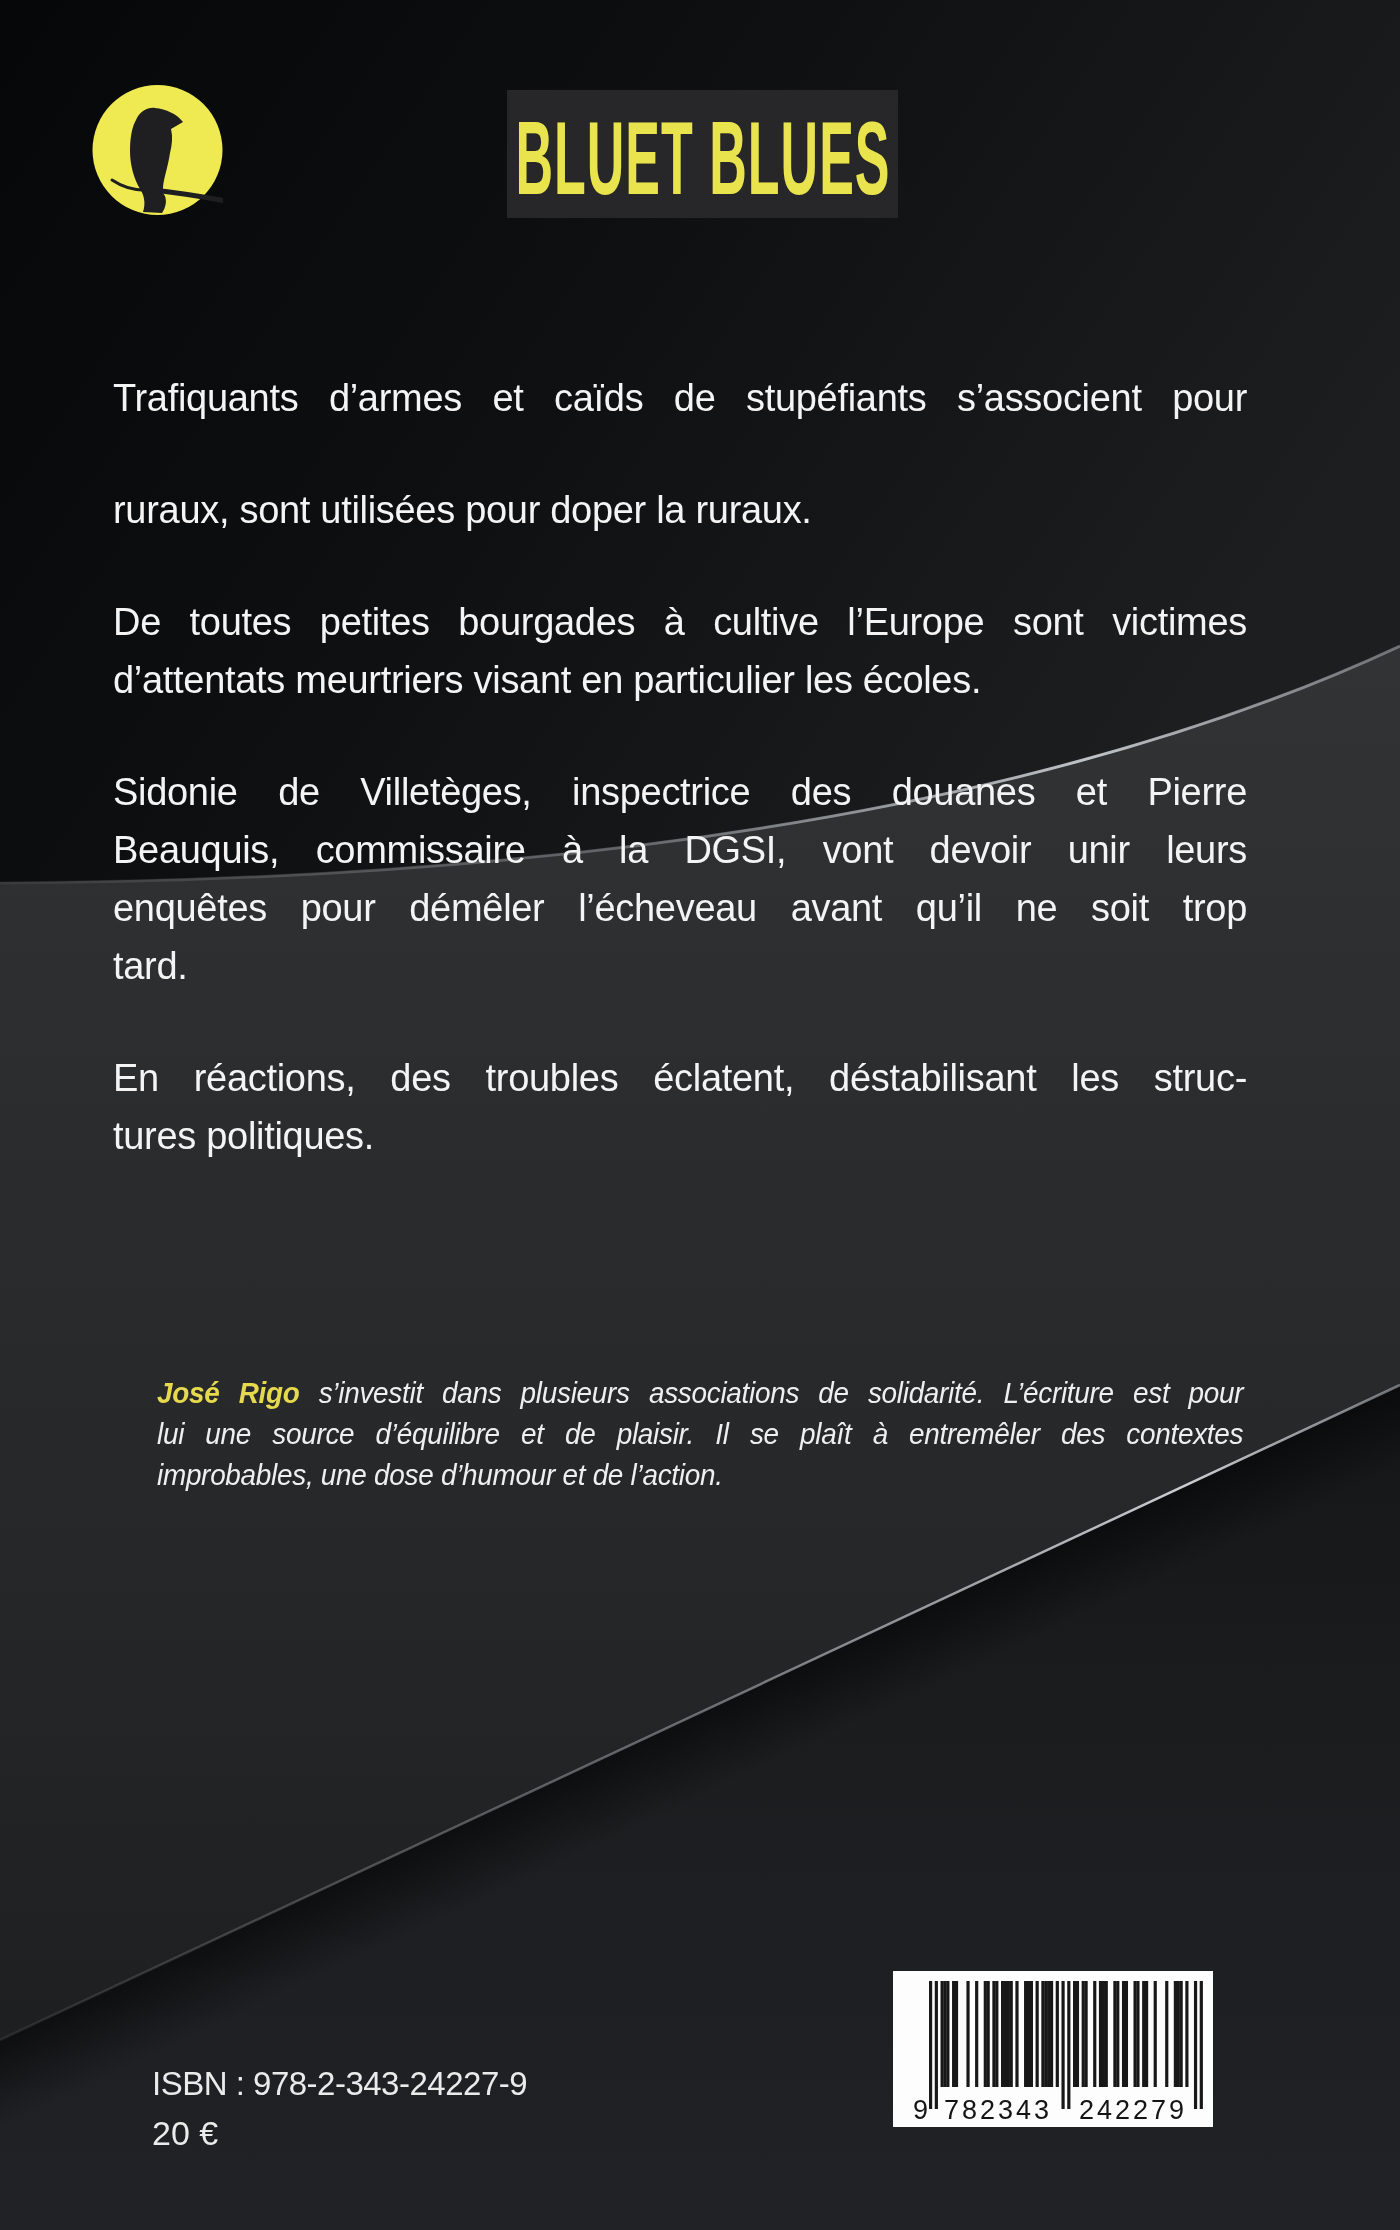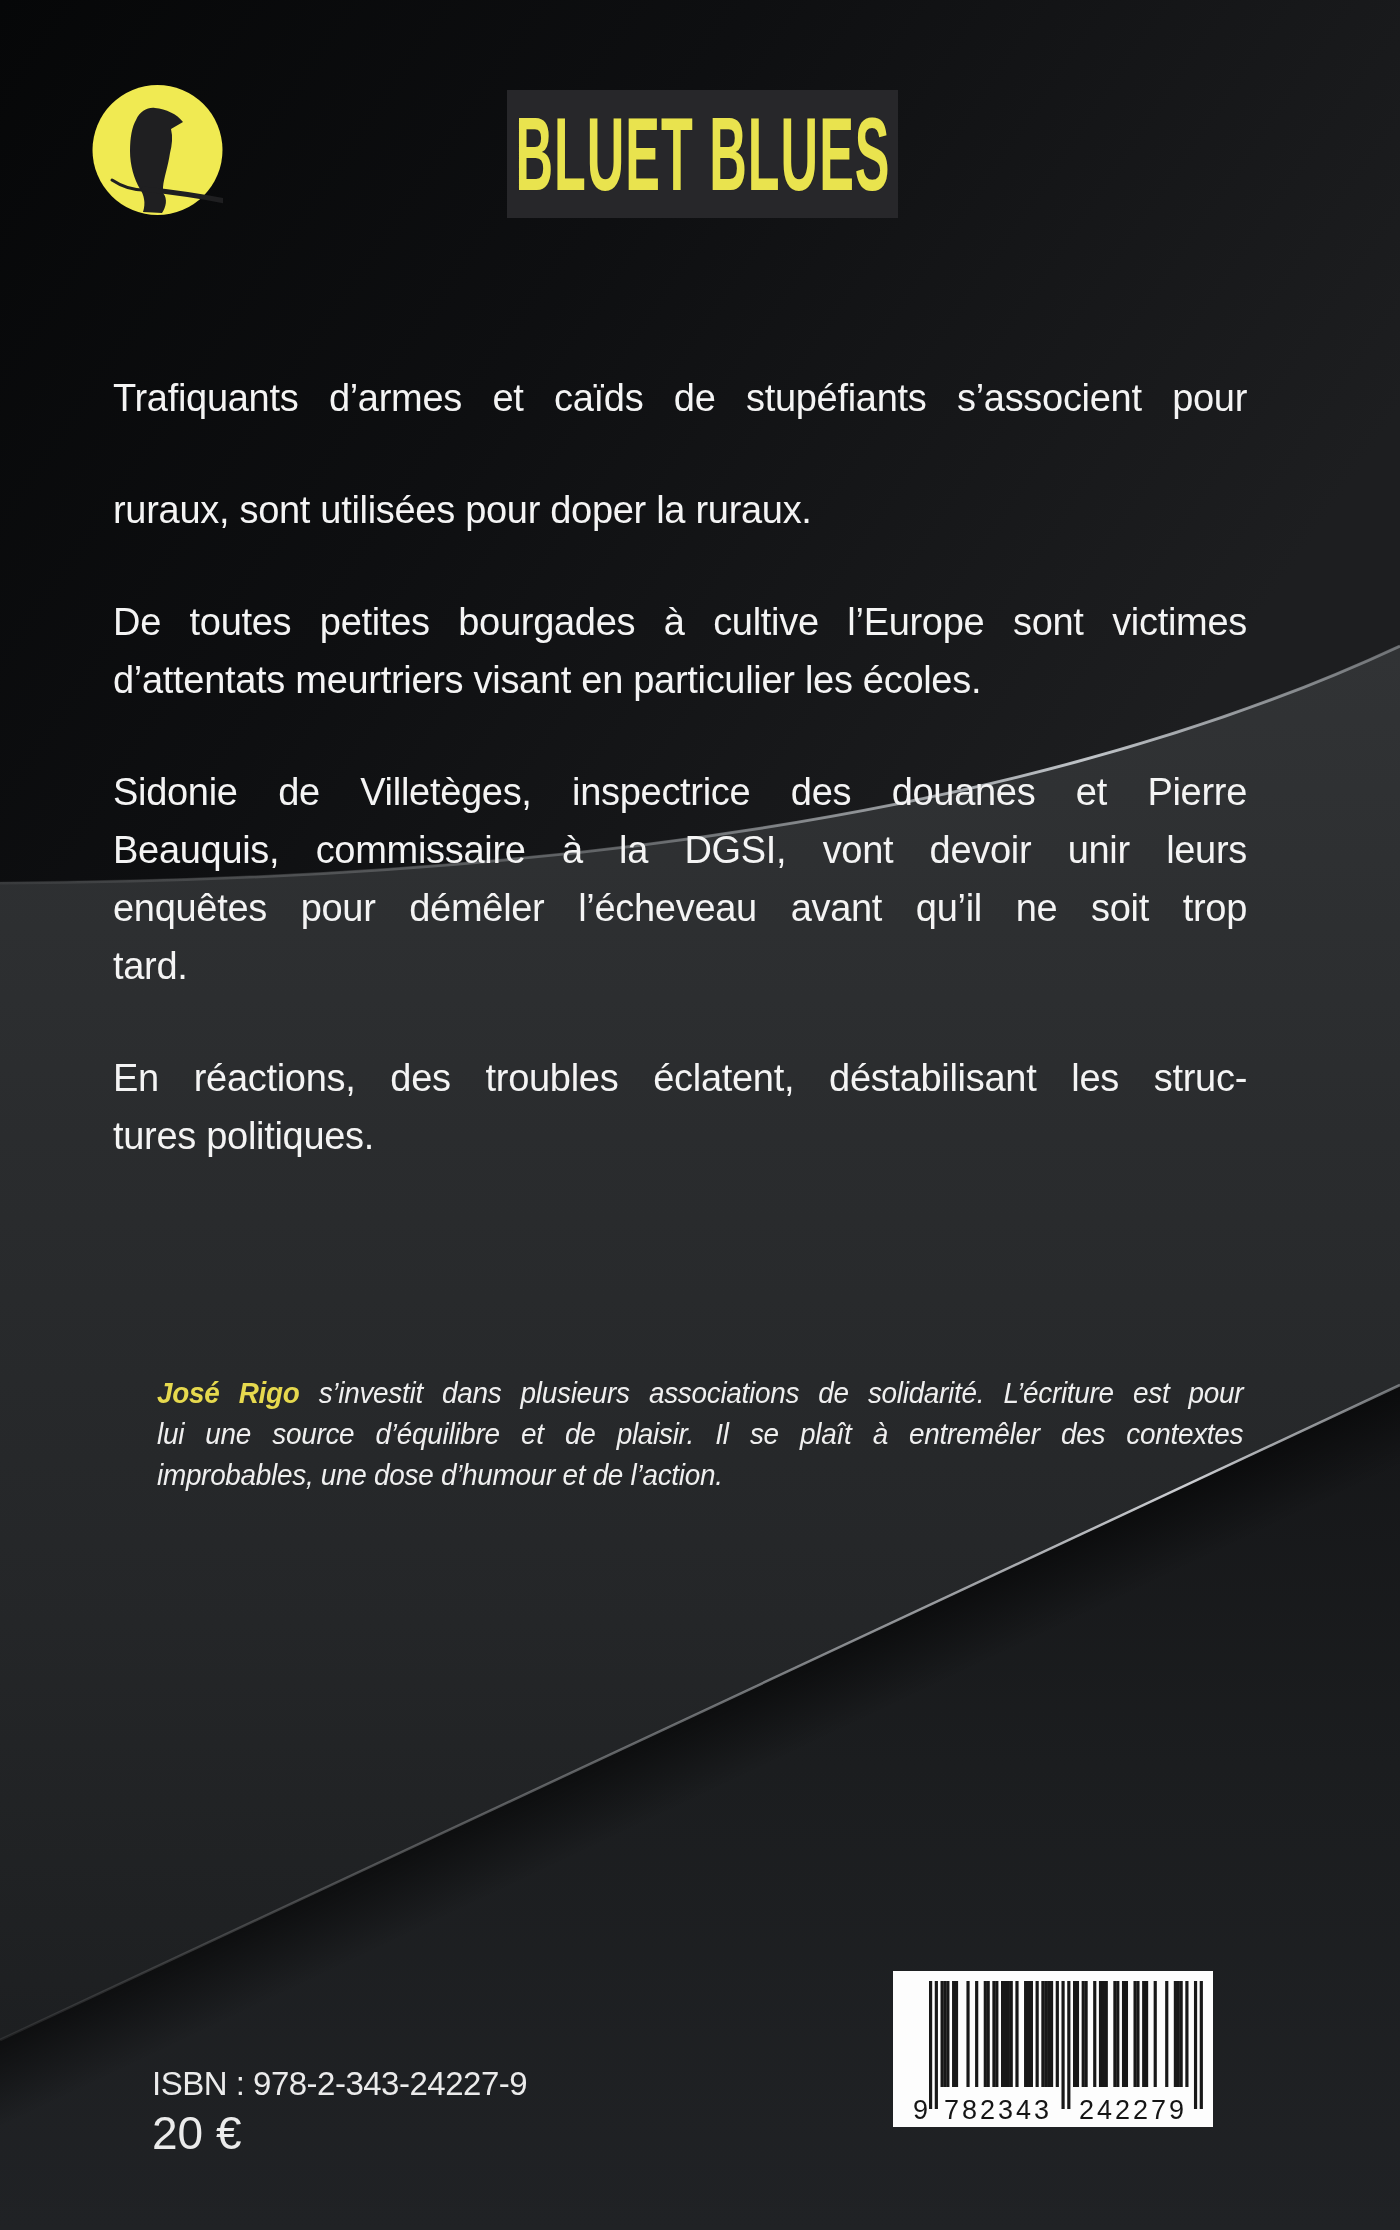--- a/index.html
+++ b/index.html
@@ -7,42 +7,42 @@
     position:relative;width:1400px;height:2230px;overflow:hidden;
     background:#1a1b1d;
     font-family:"Liberation Sans","DejaVu Sans",sans-serif;
   }
   #bg{position:absolute;left:0;top:0;z-index:0;}
   
   #logo{position:absolute;left:92px;top:85px;width:131px;height:130px;z-index:2;}
   
   #title-plate{
     position:absolute;left:507px;top:90px;width:391px;height:128px;
-    display:flex;align-items:center;justify-content:center;z-index:2;
+    display:flex;align-items:flex-end;justify-content:center;z-index:2;
   }
   #title-text{
     font-weight:bold;font-size:104px;letter-spacing:2px;white-space:nowrap;
     transform:scaleX(0.5);transform-origin:center center;
     text-shadow:0 0 1px rgba(40,40,0,0.4);
   }
   
   #synopsis{position:absolute;left:113px;top:357px;width:1134px;z-index:2;}
   .para{margin:12px 0 54px 0;font-size:38px;line-height:58px;letter-spacing:-0.3px;color:#f4f4f4;}
   .jline{display:block;text-align:justify;text-align-last:justify;}
   .jlast{text-align-last:left;}
   
   #bio{
     position:absolute;left:157px;top:1372px;width:1168px;z-index:2;
     transform:scaleX(0.93);transform-origin:left top;
     font-style:italic;font-size:30px;line-height:41px;letter-spacing:-0.3px;color:#efefef;
   }
   .bio-name{font-weight:bold;font-style:italic;}
   
   #isbn{position:absolute;left:152px;top:2064px;font-size:33px;letter-spacing:-0.5px;line-height:40px;color:#ebebeb;z-index:2;text-align:right;}
-  #price{position:absolute;left:152px;top:2113px;font-size:46px;line-height:40px;color:#ebebeb;z-index:2;}
+  #price{position:absolute;left:152px;top:2113px;font-size:34px;line-height:40px;color:#ebebeb;z-index:2;}
   
   #barcode{position:absolute;left:893px;top:1971px;width:320px;height:156px;background:#fdfdfd;z-index:2;}
   #barcode svg{display:block;}
 </style>
 </head>
 <body>
 
 <div id="cover">
 
   <svg id="bg" width="1400" height="2230" viewBox="0 0 1400 2230" aria-hidden="true">

